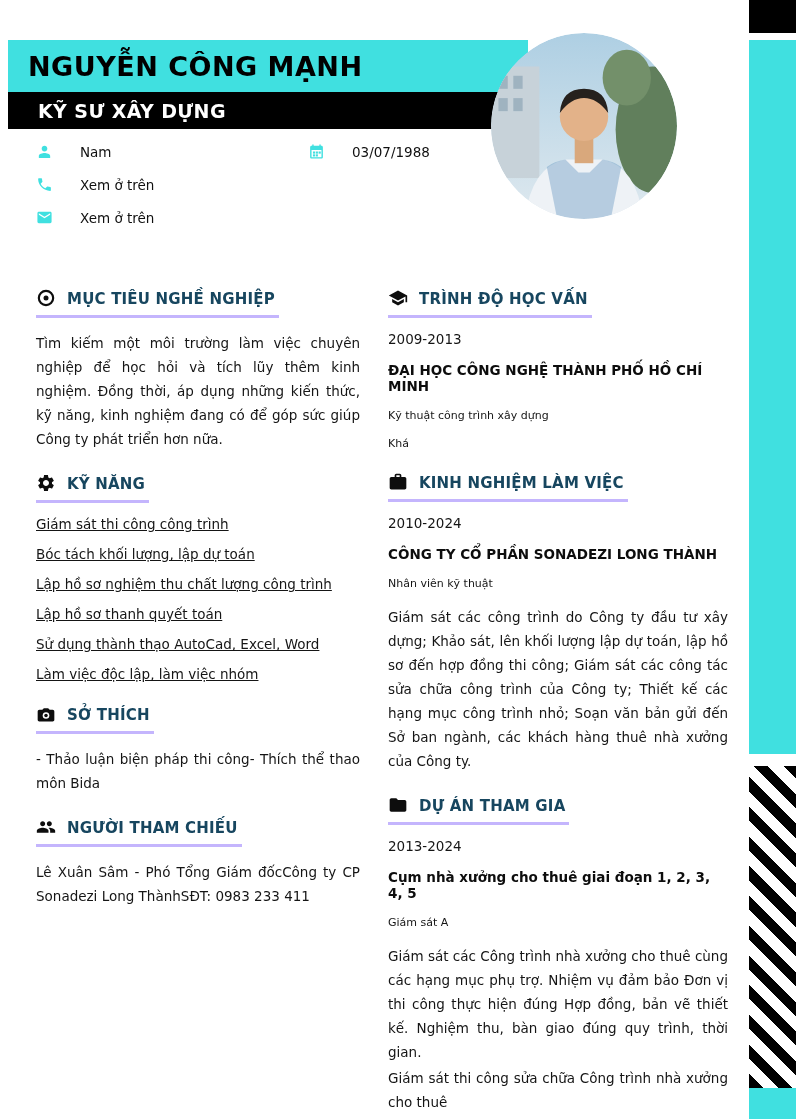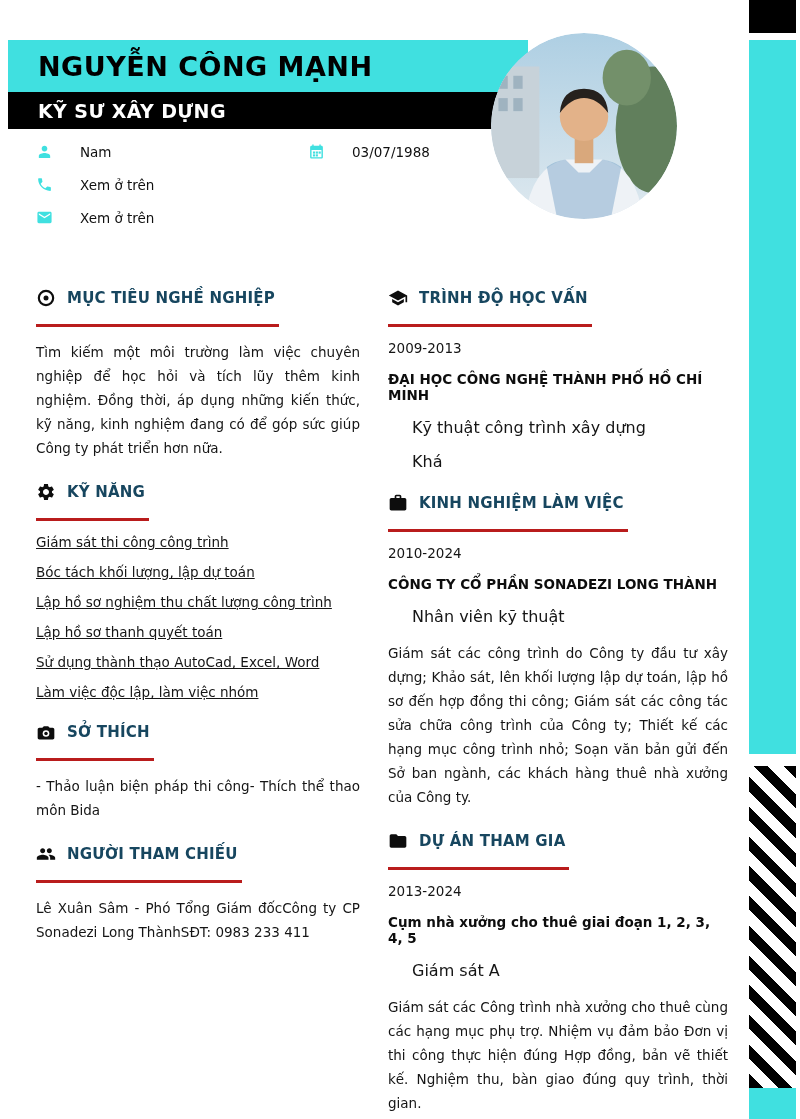--- a/index.html
+++ b/index.html
@@ -9,21 +9,21 @@
 
   
   .deco-top-black    { position:absolute; top:0; right:4px; width:47px; height:33px; background:#000; }
   .deco-cyan-stripe  { position:absolute; top:40px; right:4px; width:47px; height:714px; background:#40E0E0; }
   .deco-stripes      { position:absolute; top:766px; right:4px; width:47px; height:322px;
                        background:repeating-linear-gradient(45deg,#000 0 10px,#fff 10px 21px); }
   .deco-bottom-cyan  { position:absolute; bottom:0; right:4px; width:47px; height:31px; background:#40E0E0; }
 
   
   .name-banner { position:absolute; left:8px; top:40px; width:520px; height:52px; background:#40E0E0;
-                 display:flex; align-items:center; padding-left:30px; }
+                 display:flex; align-items:center; padding-left:20px; }
   .name-banner h1 { font-size:27px; font-weight:bold; color:#000; letter-spacing:.5px; white-space:nowrap; }
   .title-banner { position:absolute; left:8px; top:92px; width:504px; height:37px; background:#000;
                   display:flex; align-items:center; padding-left:30px;
                   clip-path:polygon(0 0,100% 0,calc(100% - 14px) 100%,0 100%); }
   .title-banner h2 { font-size:19px; font-weight:600; color:#fff; letter-spacing:.4px; white-space:nowrap; }
 
   .photo { position:absolute; left:491px; top:33px; width:186px; height:186px; border-radius:50%;
            overflow:hidden; z-index:5; }
 
   
@@ -33,31 +33,31 @@
   .contact-field.w1 { width:272px; }
   .contact-field svg { flex:none; display:block; }
   .contact-field span { font-size:13.5px; color:#101010; }
 
   
   .columns { position:absolute; left:36px; top:288px; display:flex; gap:28px; }
   .col-left { width:324px; }
   .col-right { width:340px; }
 
   .section { margin-bottom:22px; }
-  .sec-head { display:flex; align-items:center; gap:11px; border-bottom:3px solid #b91c1c;
-              padding-bottom:16px; padding-right:4px; margin-bottom:13px; width:max-content; max-width:100%; }
+  .sec-head { display:flex; align-items:flex-end; gap:11px; border-bottom:3px solid #c4b5fd;
+              padding-bottom:7px; padding-right:4px; margin-bottom:13px; width:max-content; max-width:100%; }
   .sec-head svg { flex:none; display:block; }
   .sec-title { font-size:15px; font-weight:bold; color:#17465F; letter-spacing:.2px; white-space:nowrap; }
 
   .body-text { font-size:13.5px; line-height:1.78; text-align:justify; }
   .skills-list { list-style:none; }
   .skills-list li { font-size:13.5px; margin-bottom:14px;text-decoration:underline; }
   .period { font-size:13.5px; margin:2px 0 15px; }
   .org { font-size:13.5px; font-weight:bold; color:#0d0d0d; margin-bottom:15px; }
-  .role { font-size:16px; margin-bottom:15px;margin-left:24px; }
+  .role { font-size:11px; margin-bottom:15px; }
   .desc { font-size:13.5px; line-height:1.78; text-align:justify; }
   .desc + .desc { margin-top:2px; }
 </style>
 </head>
 <body>
 
 <div class="page">
 
   <div class="deco-top-black"></div>
   <div class="deco-cyan-stripe"></div>

